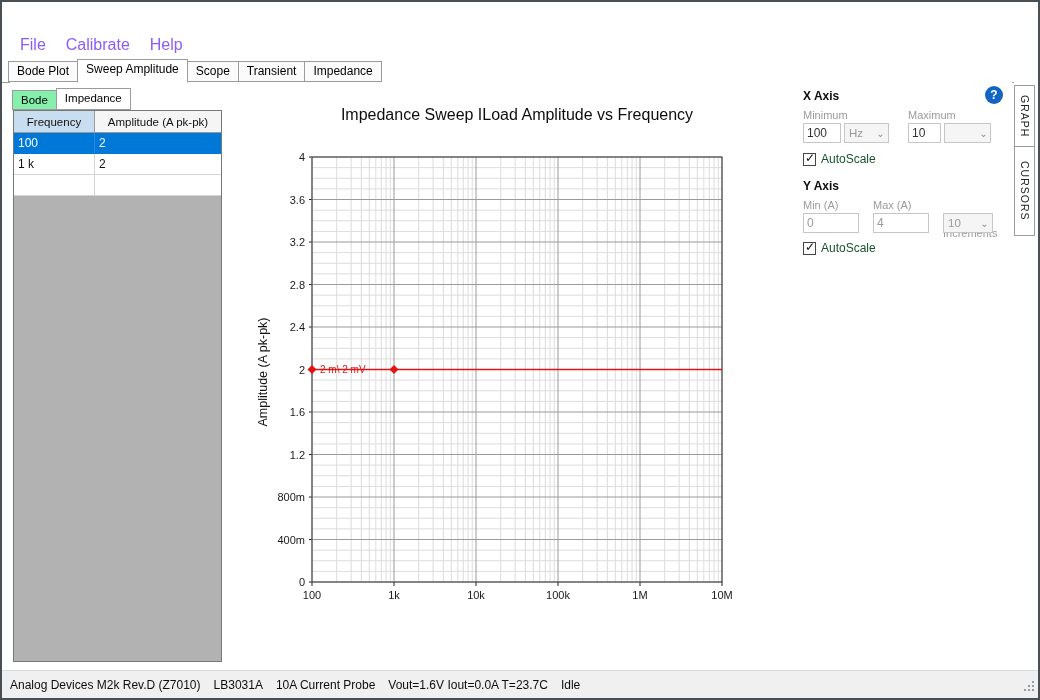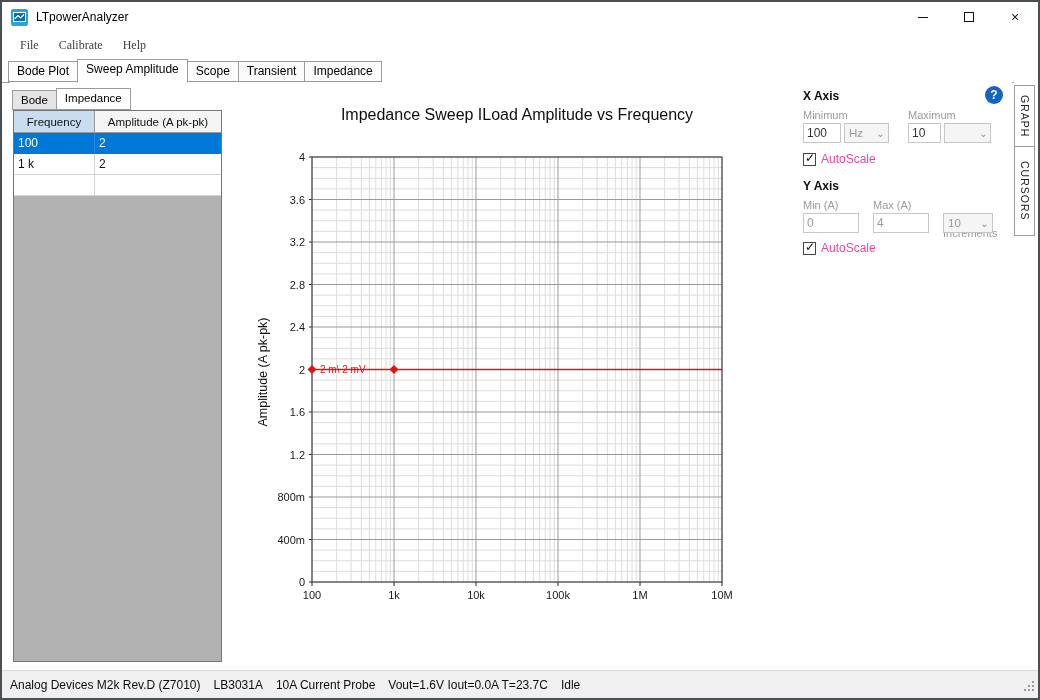--- a/index.html
+++ b/index.html
@@ -11,33 +11,33 @@
   .titlebar{position:absolute;top:0;left:0;right:0;height:30px;background:#fff;display:flex;align-items:center;}
   .app-icon{margin-left:9px;width:17px;height:17px;flex:0 0 auto;}
   .title-text{margin-left:8px;font-size:12px;color:#000;}
   .win-controls{margin-left:auto;display:flex;height:100%;}
   .win-btn{width:46px;height:100%;display:flex;align-items:center;justify-content:center;font-size:14px;color:#1a1a1a;}
   .glyph-min{width:10px;height:0;border-top:1px solid #111;display:block;}
   .glyph-max{width:10px;height:10px;border:1px solid #111;display:block;}
 
   
   .menubar{position:absolute;top:30px;left:0;right:0;height:26px;background:#fff;display:flex;align-items:center;padding-left:8px;}
-  .menu-item{padding:4px 10px;font-size:12px;color:#404040;font-family:Liberation Serif, serif;}
+  .menu-item{padding:4px 10px;font-size:16px;color:#8b5cf6;}
 
   
   .maintabs{position:absolute;top:56px;left:0;right:0;height:24px;display:flex;align-items:flex-end;padding-left:6px;z-index:5;}
   .tab{background:#fbfbfb;border:1px solid #9b9b9b;font-size:12px;color:#000;padding:2px 8px 3px;height:21px;margin-right:-1px;white-space:nowrap;}
   .tab.active{background:#fff;height:24px;border-bottom:1px solid #fff;margin-bottom:-1px;position:relative;z-index:6;}
 
   .content{position:absolute;top:80px;left:0;right:0;height:588px;background:#fff;border-top:1px solid #9b9b9b;}
 
   
   .left-panel{position:absolute;left:8px;top:80px;width:220px;height:588px;background:#fff;z-index:4;}
   .subtabs{position:absolute;top:5px;left:2px;display:flex;align-items:flex-end;height:23px;z-index:2;}
-  .subtab{background:#e5e5e5;border:1px solid #9b9b9b;font-size:11.5px;color:#000;padding:3px 8px;margin-right:-1px;}
+  .subtab{background:#86efac;border:1px solid #9b9b9b;font-size:11.5px;color:#000;padding:3px 8px;margin-right:-1px;}
   .subtab.active{background:#fff;padding-bottom:5px;position:relative;z-index:3;}
   .dtable{position:absolute;left:3px;top:28px;width:209px;height:552px;border:1px solid #777;display:flex;flex-direction:column;background:#b2b2b2;}
   .thead{display:flex;height:22px;border-bottom:1px solid #999;}
   .th{font-size:11.5px;color:#111;display:flex;align-items:center;justify-content:center;}
   .th.freq{width:81px;background:#c9ddf0;border-right:1px solid #999;}
   .th.amp{flex:1;background:#f5f5f5;}
   .tr{display:flex;height:21px;background:#ffffff;border-bottom:1px solid #d4d4d4;flex:0 0 auto;}
   .td{font-size:12px;color:#111;display:flex;align-items:center;padding-left:4px;}
   .td.freq{width:81px;border-right:1px solid #d4d4d4;}
   .td.amp{flex:1;}
@@ -72,59 +72,38 @@
   .combo-text{flex:1;padding-left:4px;overflow:hidden;}
   .combo-arrow{width:15px;text-align:center;color:#8d8d8d;font-size:10px;}
   .x-min-unit{left:47px;top:41px;width:45px;}
   .x-max-unit{left:147px;top:41px;width:47px;gap:28px;}
   .y-inc{left:146px;top:131px;width:50px;}
   .cb-row{position:absolute;display:flex;align-items:center;gap:5px;}
   .cb-x{left:6px;top:70px;}
   .cb-y{left:6px;top:159px;}
   .cb{width:13px;height:13px;border:1px solid #444;background:#fff;position:relative;flex:0 0 auto;}
   .cb.checked::after{content:"\2713";position:absolute;left:1px;top:-2px;font-size:12px;color:#111;line-height:13px;}
-  .cb-label{font-size:12px;color:#ec4899;}
+  .cb-label{font-size:12px;color:#14532d;}
 
   
   .side-strip{position:absolute;left:1012px;top:80px;width:24px;height:588px;background:#fff;}
   .vtab{position:absolute;left:0;width:21px;border:1px solid #9b9b9b;background:#fff;display:flex;align-items:center;justify-content:center;writing-mode:vertical-rl;font-size:10.5px;letter-spacing:1px;color:#222;}
   .vtab-graph{top:3px;height:62px;}
   .vtab-cursors{top:64px;height:90px;}
 
   
   .statusbar{position:absolute;left:0;right:0;bottom:0;height:28px;background:#f0f0f0;border-top:1px solid #dadada;display:flex;align-items:center;padding-left:8px;font-size:12px;color:#0d0d0d;}
   .status-seg{margin-right:13px;white-space:pre;}
   .resize-grip{position:absolute;right:3px;bottom:3px;}
 </style>
 </head>
 <body>
 
 <div class="window">
 
-  <div class="titlebar">
-    <span class="app-icon">
-      <svg width="17" height="17" viewBox="0 0 17 17">
-        <rect width="17" height="17" rx="2" fill="#2aa3d8"></rect>
-        <rect x="2.5" y="3.5" width="12" height="9" fill="#0c6fa8" stroke="#ffffff" stroke-width="1"></rect>
-        <polyline points="3.5,10 7,6.5 9.5,9 13,5.5" stroke="#ffffff" stroke-width="1.2" fill="none"></polyline>
-      </svg>
-    </span>
-    <span class="title-text">LTpowerAnalyzer</span>
-    <div class="win-controls">
-      <div class="win-btn">
-          <span class="glyph-min"></span>
-        </div>
-      <div class="win-btn">
-          <span class="glyph-max"></span>
-        </div>
-      <div class="win-btn">
-          <span>×</span>
-        </div>
-    </div>
-  </div>
 
   <div class="menubar">
     <span class="menu-item">File</span>
     <span class="menu-item">Calibrate</span>
     <span class="menu-item">Help</span>
   </div>
 
   <div class="maintabs">
     <span class="tab">Bode Plot</span>
     <span class="tab active">Sweep Amplitude</span>

